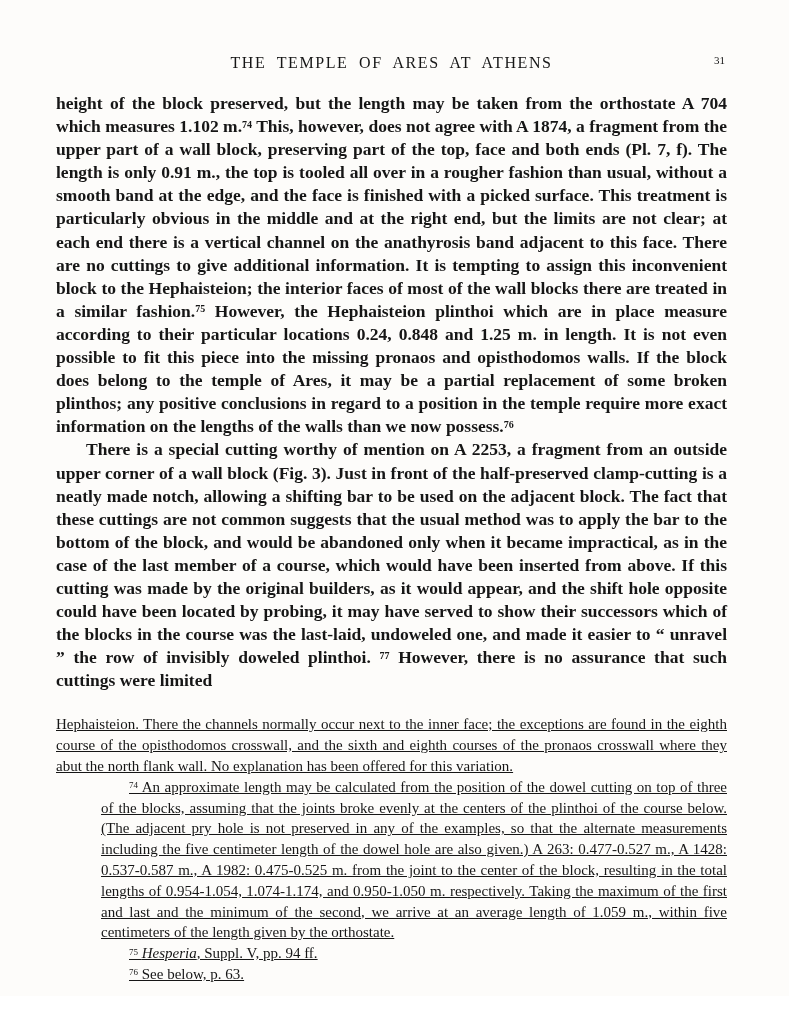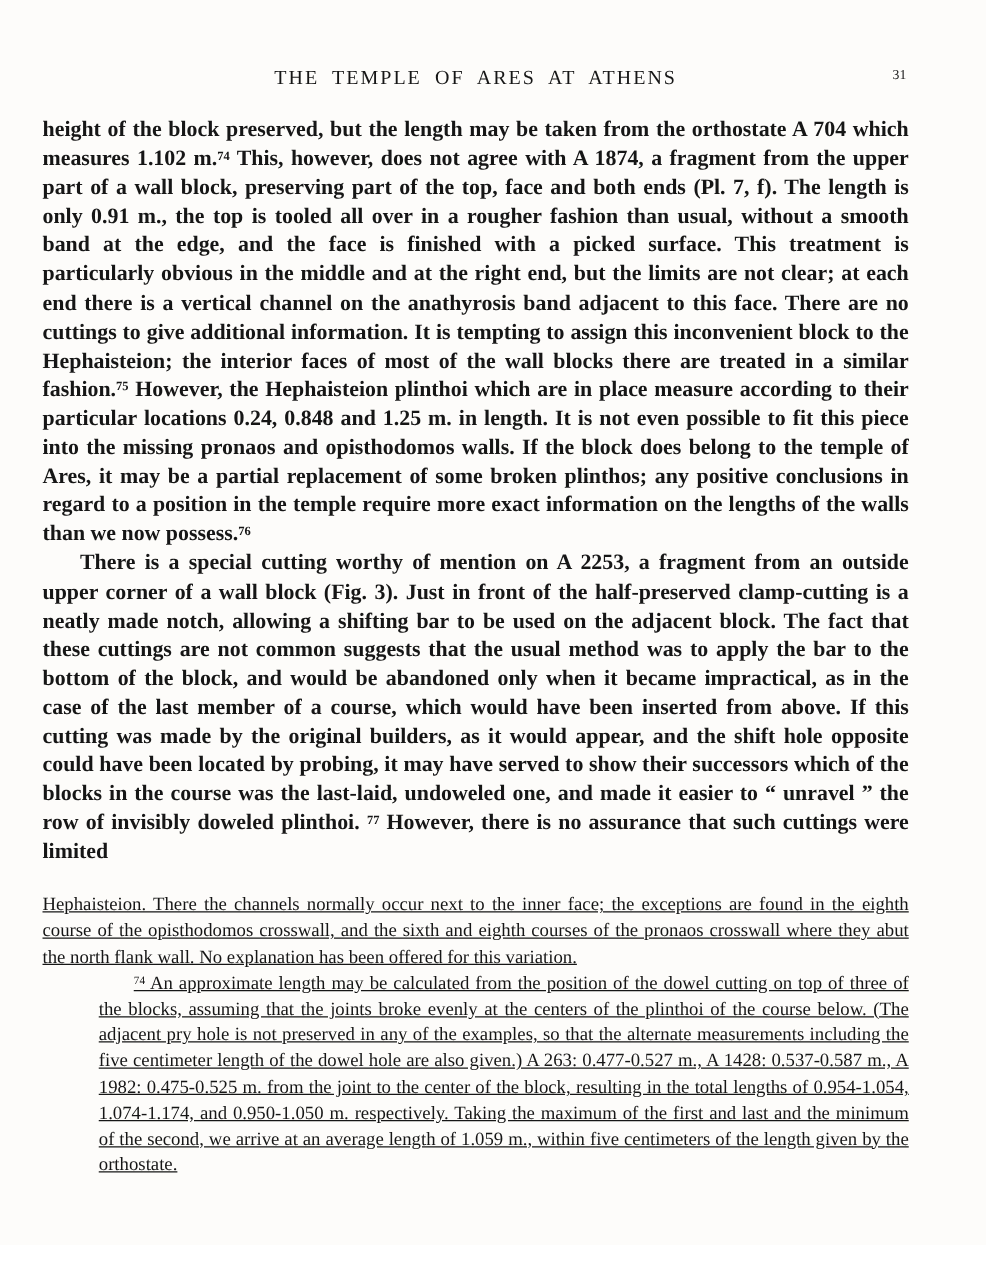--- a/index.html
+++ b/index.html
@@ -8,21 +8,21 @@
     background: #ffffff;
   }
   .page {
     position: relative;
     width: 789px;
     height: 996px;
     box-sizing: border-box;
     background: #fdfcfa;
     color: #161616;
     font-family: "Liberation Serif", "DejaVu Serif", serif;
-    padding: 54px 62px 0 34px;
+    padding: 54px 62px 0 56px;
     overflow: hidden;
   }
   .running-head {
     position: relative;
     height: 24px;
     margin-bottom: 14px;
   }
   .running-head .title {
     display: block;
     text-align: center;
@@ -92,17 +92,19 @@
     <p><span>height of the block preserved, but the length may be taken from the orthostate A 704 which measures 1.102 m.</span><sup class="fnref">74</sup><span> This, however, does not agree with A 1874, a fragment from the upper part of a wall block, preserving part of the top, face and both ends (Pl. 7, f). The length is only 0.91 m., the top is tooled all over in a rougher fashion than usual, without a smooth band at the edge, and the face is finished with a picked surface. This treatment is particularly obvious in the middle and at the right end, but the limits are not clear; at each end there is a vertical channel on the anathyrosis band adjacent to this face. There are no cuttings to give additional information. It is tempting to assign this inconvenient block to the Hephaisteion; the interior faces of most of the wall blocks there are treated in a similar fashion.</span><sup class="fnref">75</sup><span> However, the Hephaisteion plinthoi which are in place measure according to their particular locations 0.24, 0.848 and 1.25 m. in length. It is not even possible to fit this piece into the missing pronaos and opisthodomos walls. If the block does belong to the temple of Ares, it may be a partial replacement of some broken plinthos; any positive conclusions in regard to a position in the temple require more exact information on the lengths of the walls than we now possess.</span><sup class="fnref">76</sup></p>
 
     <p class="indent"><span>There is a special cutting worthy of mention on A 2253, a fragment from an outside upper corner of a wall block (Fig. 3). Just in front of the half-preserved clamp-cutting is a neatly made notch, allowing a shifting bar to be used on the adjacent block. The fact that these cuttings are not common suggests that the usual method was to apply the bar to the bottom of the block, and would be abandoned only when it became impractical, as in the case of the last member of a course, which would have been inserted from above. If this cutting was made by the original builders, as it would appear, and the shift hole opposite could have been located by probing, it may have served to show their successors which of the blocks in the course was the last-laid, undoweled one, and made it easier to “ unravel ” the row of invisibly doweled plinthoi. </span><sup class="fnref">77</sup><span> However, there is no assurance that such cuttings were limited</span></p>
   </div>
 
   <div class="footnotes">
     <p><span>Hephaisteion.  There the channels normally occur next to the inner face; the exceptions are found in the eighth course of the opisthodomos crosswall, and the sixth and eighth courses of the pronaos crosswall where they abut the north flank wall.  No explanation has been offered for this variation.</span></p>
 
     <p class="indent"><sup class="fnref">74</sup><span> An approximate length may be calculated from the position of the dowel cutting on top of three of the blocks, assuming that the joints broke evenly at the centers of the plinthoi of the course below.  (The adjacent pry hole is not preserved in any of the examples, so that the alternate measurements including the five centimeter length of the dowel hole are also given.)  A 263: 0.477-0.527 m., A 1428: 0.537-0.587 m., A 1982: 0.475-0.525 m. from the joint to the center of the block, resulting in the total lengths of 0.954-1.054, 1.074-1.174, and 0.950-1.050 m. respectively.  Taking the maximum of the first and last and the minimum of the second, we arrive at an average length of 1.059 m., within five centimeters of the length given by the orthostate.</span></p>
 
+    <p class="indent"><sup class="fnref">75</sup><span> </span><span class="italic">Hesperia</span><span>, Suppl. V, pp. 94 ff.</span></p>
 
+    <p class="indent"><sup class="fnref">76</sup><span> See below, p. 63.</span></p>
 
   </div>
 
 </div>
 
 </body></html>

